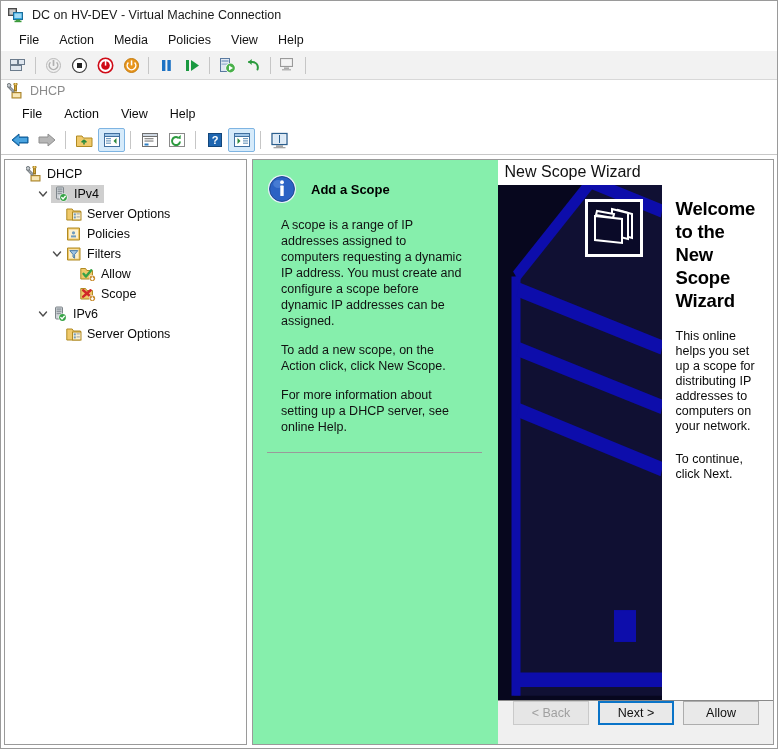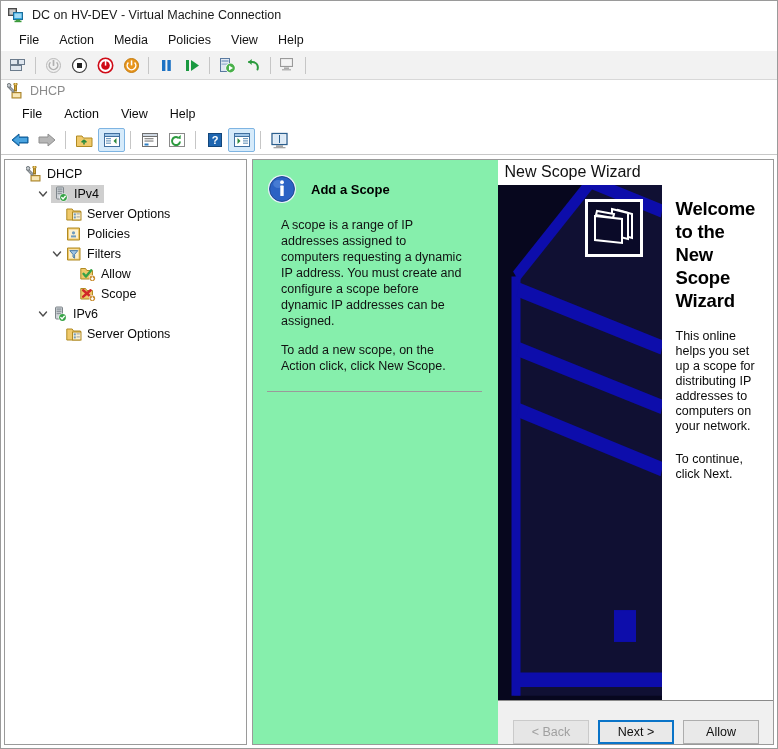--- a/index.html
+++ b/index.html
@@ -195,21 +195,21 @@
   .wiz-p {
     font-size: 12.5px; color: #0a0a0a; line-height: 15px;
     margin-top: 17px; max-width: 280px;
   }
   .wiz-p.second { margin-top: 18px; }
 
   .wiz-footer {
     height: 43px; flex: 0 0 43px;
     background: #f0f0f0;
     border-top: 1px solid #8a8a8a;
-    display: flex; align-items: flex-end; justify-content: flex-end;
+    display: flex; align-items: flex-start; justify-content: flex-end;
     padding-right: 14px;
     position: relative;
   }
   .wiz-footer::before {
     content:""; position:absolute; left:0; right:0; top:0; bottom:0;
     background-image:
       radial-gradient(#dcdcdc 0.6px, transparent 0.7px);
     background-size: 4px 4px;
     pointer-events:none; opacity:.85;
   }
@@ -598,20 +598,21 @@
                 <circle cx="15" cy="15" r="12.4" fill="none" stroke="#1b4490" stroke-width="1"></circle>
                 <ellipse cx="11.2" cy="10" rx="5" ry="4" fill="#5d8fe0" opacity="0.55"></ellipse>
                 <circle cx="15" cy="8.2" r="1.9" fill="#ffffff"></circle>
                 <rect x="13.3" y="11.6" width="3.4" height="10.4" rx="0.6" fill="#ffffff"></rect>
               </svg>
             </span>
             <span class="scope-title">Add a Scope</span>
           </div>
           <div class="scope-para">A scope is a range of IP addresses assigned to computers requesting a dynamic IP address. You must create and configure a scope before dynamic IP addresses can be assigned.</div>
           <div class="scope-para">To add a new scope, on the Action click, click New Scope.</div>
+          <div class="scope-para">For more information about setting up a DHCP server, see online Help.</div>
           <div class="scope-sep"></div>
         </div>
 
         <div class="wizard">
           <div class="wiz-caption">New Scope Wizard</div>
 
           <div class="wiz-main">
             <div class="wiz-banner">
               <svg width="164" height="100%" viewBox="0 0 164 355" preserveAspectRatio="none" style="position:absolute;left:0;top:0;width:164px;height:100%;">
                 <rect x="0" y="0" width="164" height="355" fill="#07071e"></rect>

